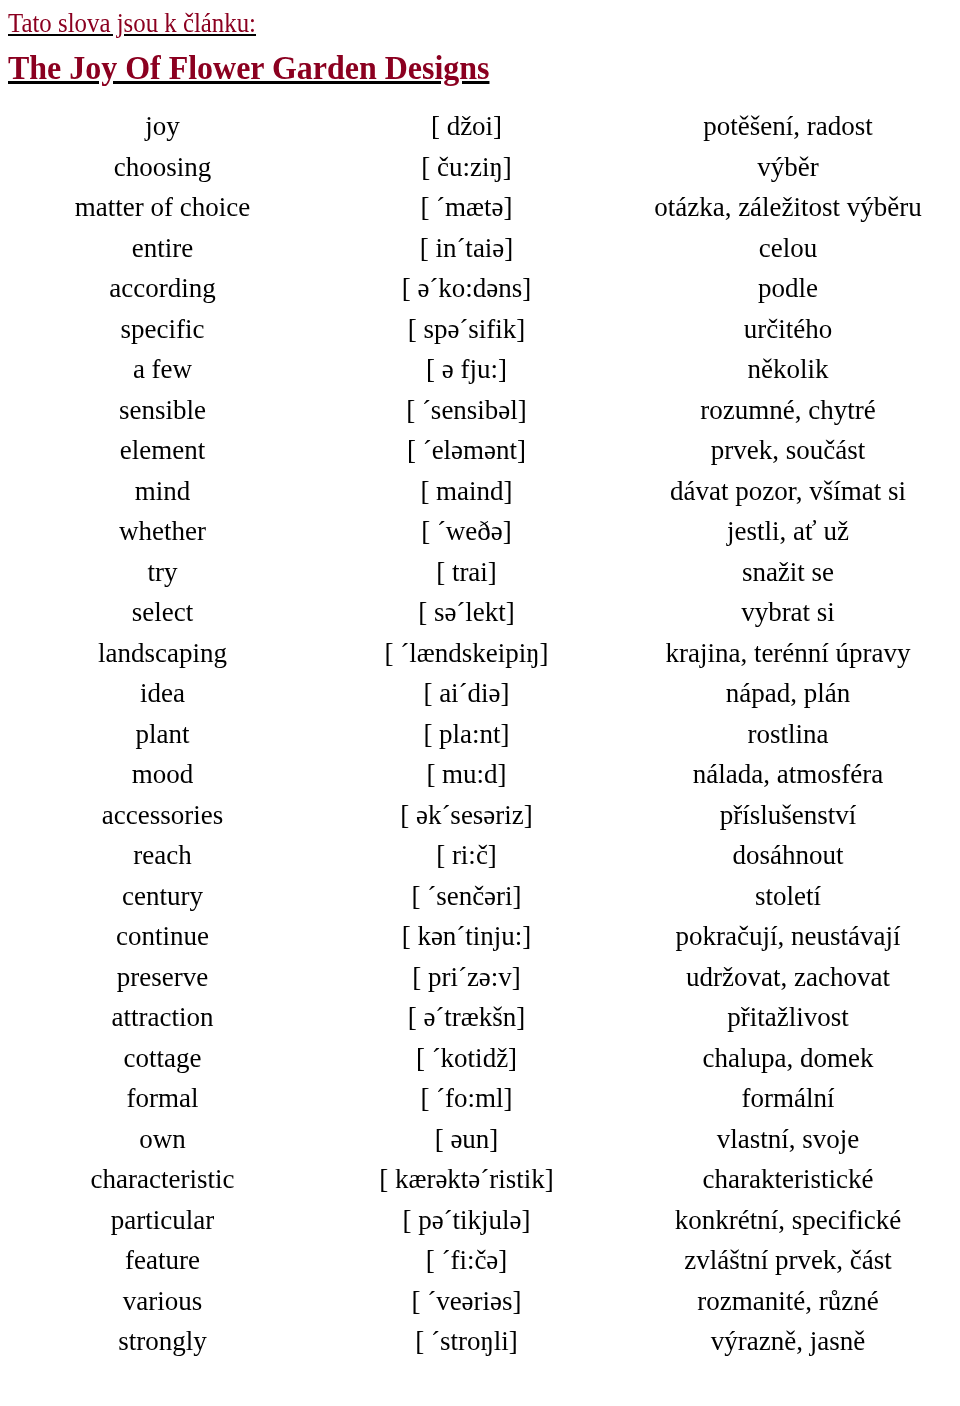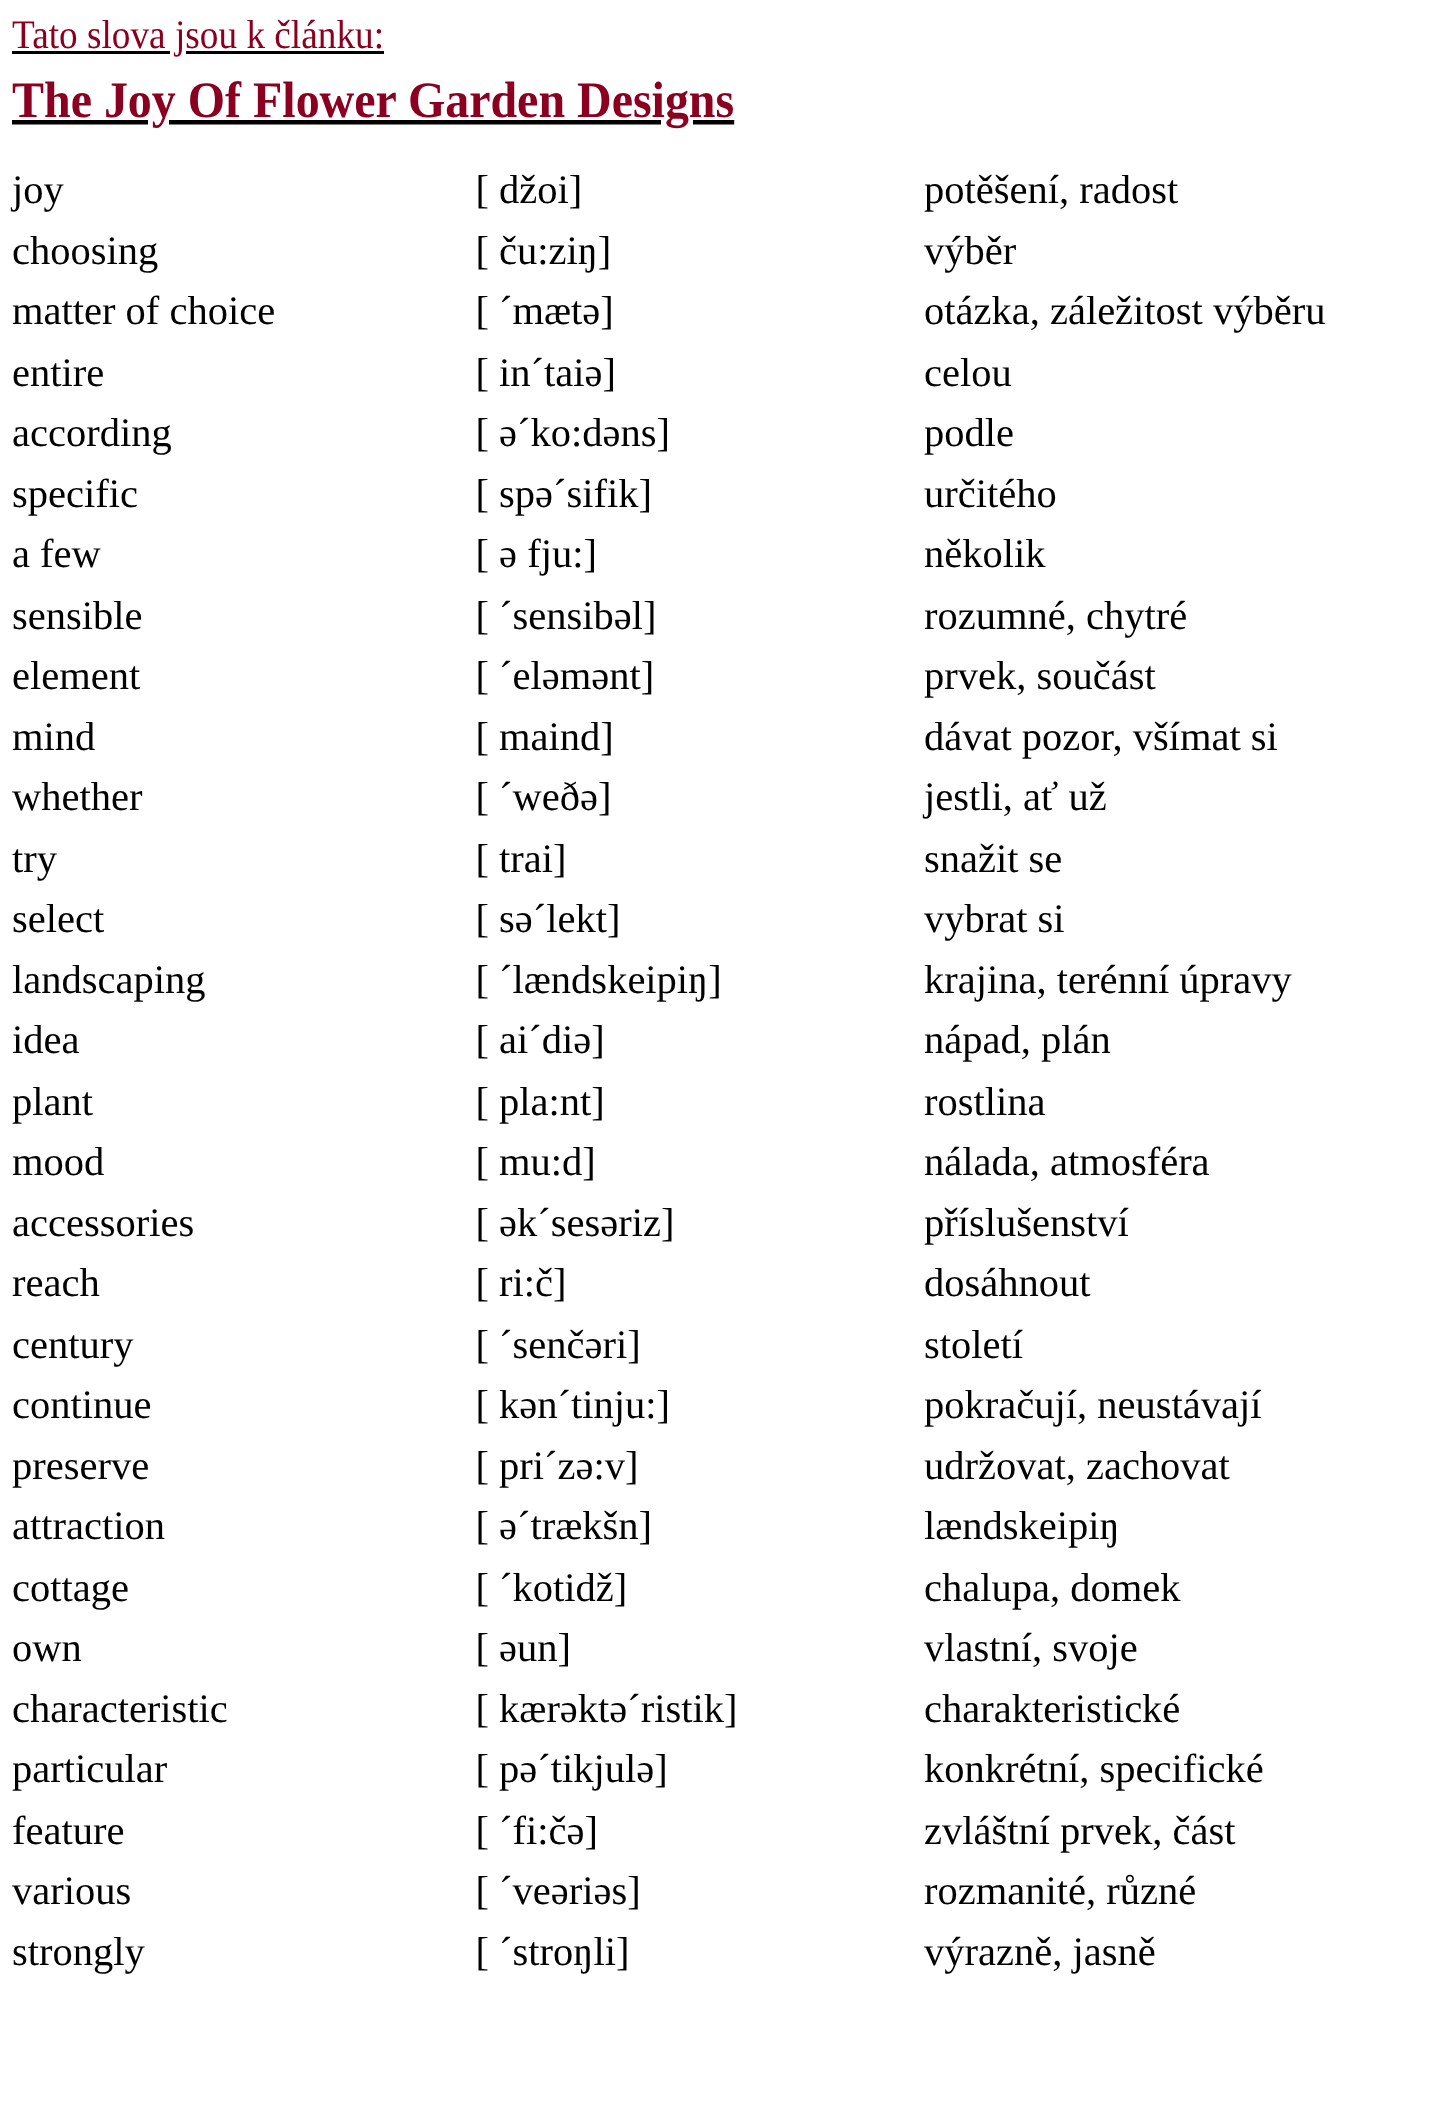--- a/index.html
+++ b/index.html
@@ -54,21 +54,21 @@
   .vocab {
     margin-top: 17px;
     width: 960px;
     border-collapse: collapse;
     table-layout: fixed;
   }
   .vocab col.c-term      { width: 317px; }
   .vocab col.c-phonetic  { width: 299px; }
   .vocab col.c-meaning   { width: 344px; }
 
-  .vocab tr { height: 40.5px; }
+  .vocab tr { height: 40.5px; text-align: center; }
 
   .vocab td {
     font-family: "Liberation Serif", "DejaVu Serif", serif;
     font-size: 27px;
     line-height: 40px;
     padding: 0;
     vertical-align: baseline;
     white-space: nowrap;
     color: #000000;
   }
@@ -199,28 +199,33 @@
           <td class="meaning">pokračují, neustávají</td>
         </tr>
         <tr>
           <td class="term">preserve</td>
           <td class="phonetic">[ pri´zə:v]</td>
           <td class="meaning">udržovat, zachovat</td>
         </tr>
         <tr>
           <td class="term">attraction</td>
           <td class="phonetic">[ ə´trækšn]</td>
-          <td class="meaning">lændskeipiŋ</td>
+          <td class="meaning">přitažlivost</td>
         </tr>
         <tr>
           <td class="term">cottage</td>
           <td class="phonetic">[ ´kotidž]</td>
           <td class="meaning">chalupa, domek</td>
         </tr>
         <tr>
+          <td class="term">formal</td>
+          <td class="phonetic">[ ´fo:ml]</td>
+          <td class="meaning">formální</td>
+        </tr>
+        <tr>
           <td class="term">own</td>
           <td class="phonetic">[ əun]</td>
           <td class="meaning">vlastní, svoje</td>
         </tr>
         <tr>
           <td class="term">characteristic</td>
           <td class="phonetic">[ kærəktə´ristik]</td>
           <td class="meaning">charakteristické</td>
         </tr>
         <tr>

